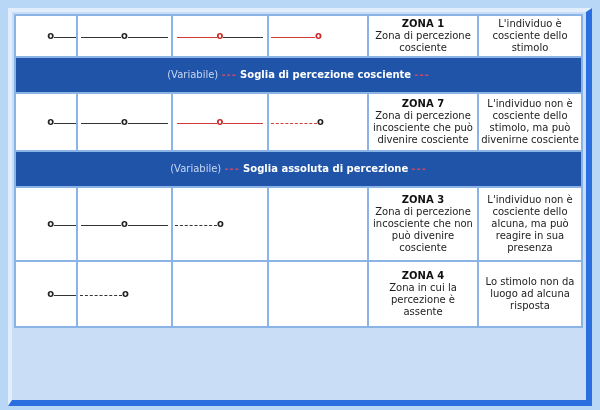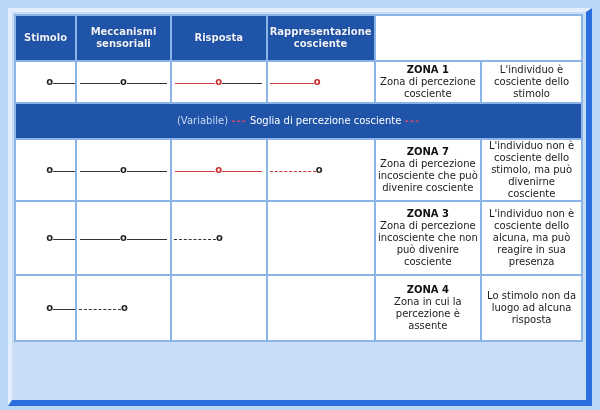--- a/index.html
+++ b/index.html
@@ -50,21 +50,21 @@
     .hdr { height: 44px; font-weight: bold; font-size: 10px; color: #f0f4ff !important; text-shadow: 0 0 1px #0b2a66; }
     .hdr.blank { background: #ffffff !important; }
     .row1 td { height: 40px; }
     .row2 td { height: 56px; }
     .row3 td { height: 72px; }
     .row4 td { height: 64px; }
     .thr td { height: 34px; }
     .thr .label { font-size: 10px; color: #e6eeff; }
     .thr .label .var { color: #c9d8f4; font-weight: normal; margin-top: 8px; }
     .thr .label .dash { color: #c64a6a; font-weight: bold; letter-spacing: 1px; }
-    .thr .label .main { font-weight: normal; color: #ffffff; }
+    .thr .label .main { font-weight: bold; color: #ffffff; }
     .zone-title { font-weight: bold; display: block; color: #111; }
     .lines { font-size: 11px; font-weight: bold; color: #222; white-space: nowrap; }
     .seg { display: inline-block; height: 1px; vertical-align: baseline; position: relative; top: -1px; }
     .solid { border-bottom: 1px solid #333; }
     .red { border-bottom: 1px solid #d23a3a; }
     .dashed { border-bottom: 1px dashed #333; }
     .reddash { border-bottom: 1px dashed #d23a3a; }
     .o { display: inline-block; }
     .o.redo { color: #c82828; }
   </style>
@@ -77,27 +77,20 @@
   <colgroup>
     <col style="width:60px">
       <col style="width:93px">
       <col style="width:94px">
       <col style="width:98px">
       <col style="width:108px">
       <col style="width:102px">
   </colgroup>
 
   <tbody>
-      <tr>
-    <td class="tex hdr">Stimolo</td>
-    <td class="tex hdr">Meccanismi sensoriali</td>
-    <td class="tex hdr">Risposta</td>
-    <td class="tex hdr">Rappresentazione cosciente</td>
-    <td class="hdr blank" colspan="2"></td>
-  </tr>
 
   <tr class="row1">
     <td class="lines" style="text-align:right;padding-right:0;">
       <span class="o">o</span><span class="seg solid" style="width:22px"></span>
     </td>
     <td class="lines">
       <span class="seg solid" style="width:40px"></span><span class="o">o</span><span class="seg solid" style="width:40px"></span>
     </td>
     <td class="lines">
       <span class="seg red" style="width:40px"></span><span class="o redo">o</span><span class="seg solid" style="width:40px"></span>
@@ -136,20 +129,30 @@
     <td class="lines" style="text-align:left;">
       <span class="seg reddash" style="width:46px"></span><span class="o">o</span>
     </td>
     <td>
       <span class="zone-title">ZONA 7</span>
       <span>Zona di percezione incosciente che può divenire cosciente</span>
     </td>
     <td>L'individuo non è cosciente dello stimolo, ma può divenirne cosciente</td>
   </tr>
 
+  <tr class="thr">
+    <td class="tex" colspan="6">
+      <span class="label">
+        <span class="var">(Variabile)</span>
+        <span class="dash">---</span>
+        <span class="main">Soglia assoluta di percezione</span>
+        <span class="dash">---</span>
+      </span>
+    </td>
+  </tr>
 
   <tr class="row3">
     <td class="lines" style="text-align:right;padding-right:0;">
       <span class="o">o</span><span class="seg solid" style="width:22px"></span>
     </td>
     <td class="lines">
       <span class="seg solid" style="width:40px"></span><span class="o">o</span><span class="seg solid" style="width:40px"></span>
     </td>
     <td class="lines" style="text-align:left;">
       <span class="seg dashed" style="width:42px"></span><span class="o">o</span>

